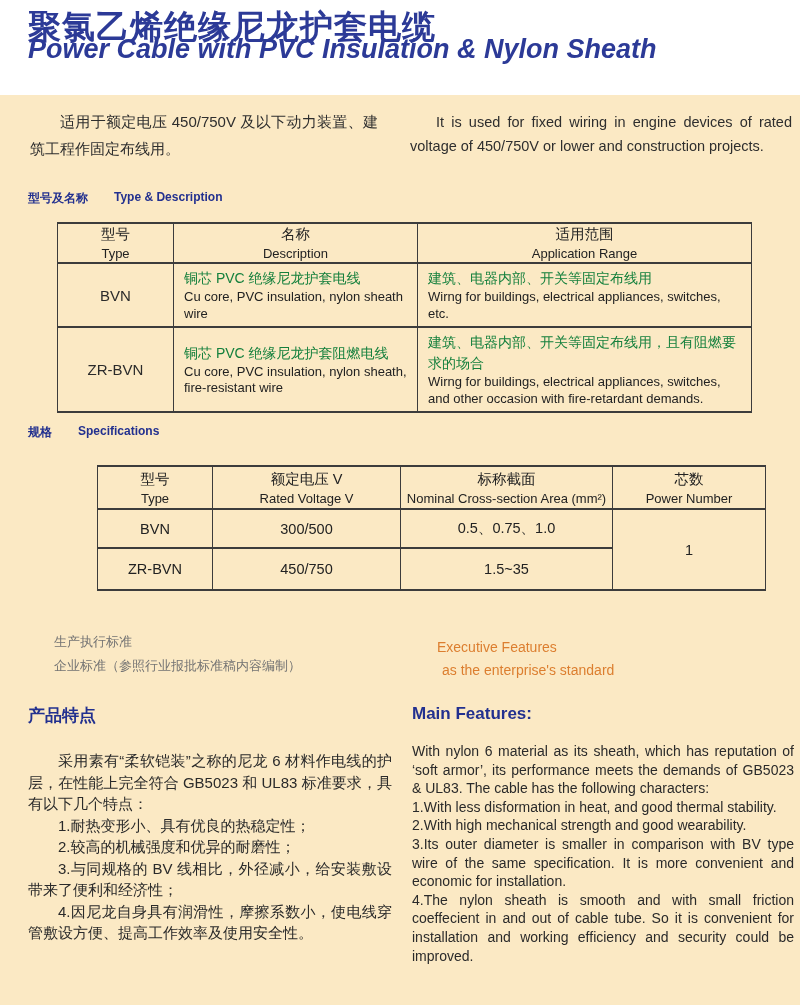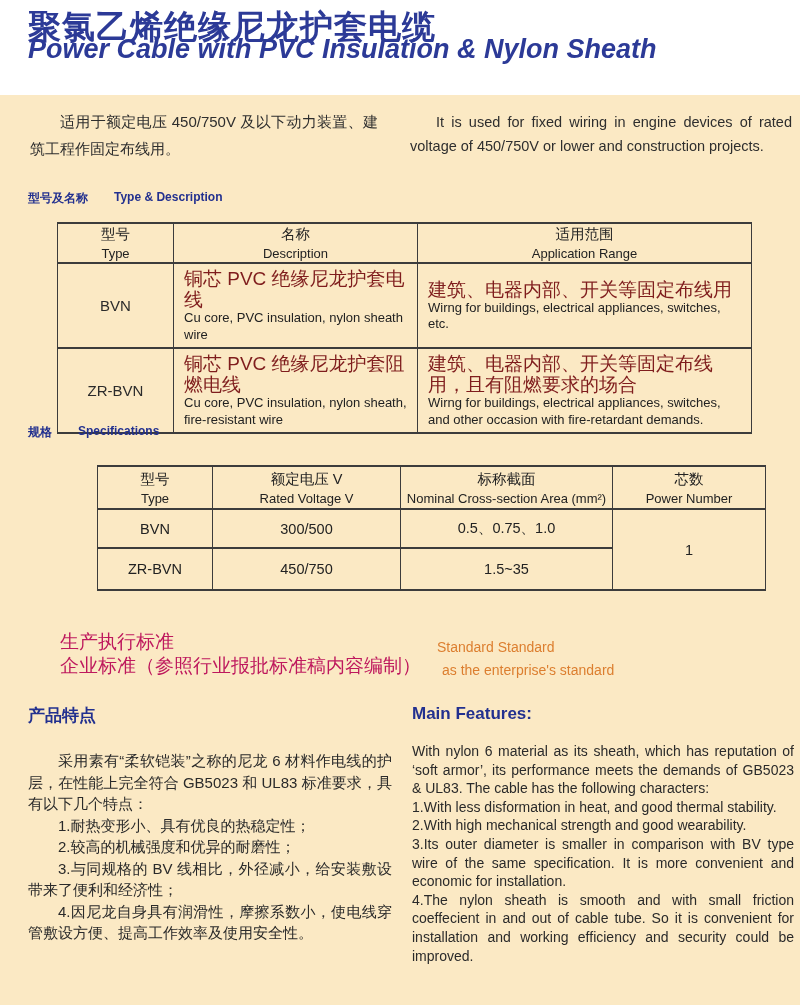--- a/index.html
+++ b/index.html
@@ -63,32 +63,32 @@
   .th-cn { font-size: 14.5px; line-height: 21px; color: #222; }
   .th-en { font-size: 13px;  line-height: 17px; color: #222; }
   .t-center { text-align: center; }
 
   .type-table { left: 57px; top: 222px; width: 694px; }
   .type-table thead tr { height: 37px; }
   .type-table .row1 { height: 64px; }
   .type-table .row2 { height: 67px; }
   .type-table td.cell-type { text-align: center; font-size: 15px; }
   .type-table td.cell-text { padding: 4px 8px 4px 10px; }
-  .cell-cn { font-size: 19px; line-height: 21px; color: #7f1d1d; }
+  .cell-cn { font-size: 14px; line-height: 21px; color: #15803d; }
   .cell-en { font-size: 13px; line-height: 16.5px; color: #222; }
 
   .spec-table { left: 97px; top: 465px; width: 668px; }
   .spec-table thead tr { height: 43px; }
   .spec-table .row1 { height: 39px; }
   .spec-table .row2 { height: 42px; }
   .spec-table td { text-align: center; font-size: 14.5px; color: #222; }
 
   .std-cn {
-    position: absolute; left: 60px; top: 630px;
-    font-size: 19px; line-height: 24px; color: #be185d;
+    position: absolute; left: 54px; top: 630px;
+    font-size: 13px; line-height: 24px; color: #737373;
   }
   .std-en {
     position: absolute; left: 437px; top: 636px;
     font-size: 14px; line-height: 23px; color: #DC7E2F;
   }
   .std-en .line2 { padding-left: 5px; }
 
   .feat-title-cn {
     position: absolute; left: 28px; top: 704px;
     font-size: 17px; font-weight: bold; color: #22308F;
@@ -218,21 +218,21 @@
         <td>1.5~35</td>
       </tr>
     </tbody>
   </table>
 
   <div class="std-cn">
     <div>生产执行标准</div>
     <div>企业标准（参照行业报批标准稿内容编制）</div>
   </div>
   <div class="std-en">
-    <div>Standard Standard</div>
+    <div>Executive Features</div>
     <div class="line2">as the enterprise's standard</div>
   </div>
 
   <div class="feat-title-cn">产品特点</div>
   <div class="feat-title-en">Main Features:</div>
 
   <div class="feat-cn">
     <p>采用素有“柔软铠装”之称的尼龙 6 材料作电线的护层，在性能上完全符合 GB5023 和 UL83 标准要求，具有以下几个特点：</p>
     <p>1.耐热变形小、具有优良的热稳定性；</p>
     <p>2.较高的机械强度和优异的耐磨性；</p>

